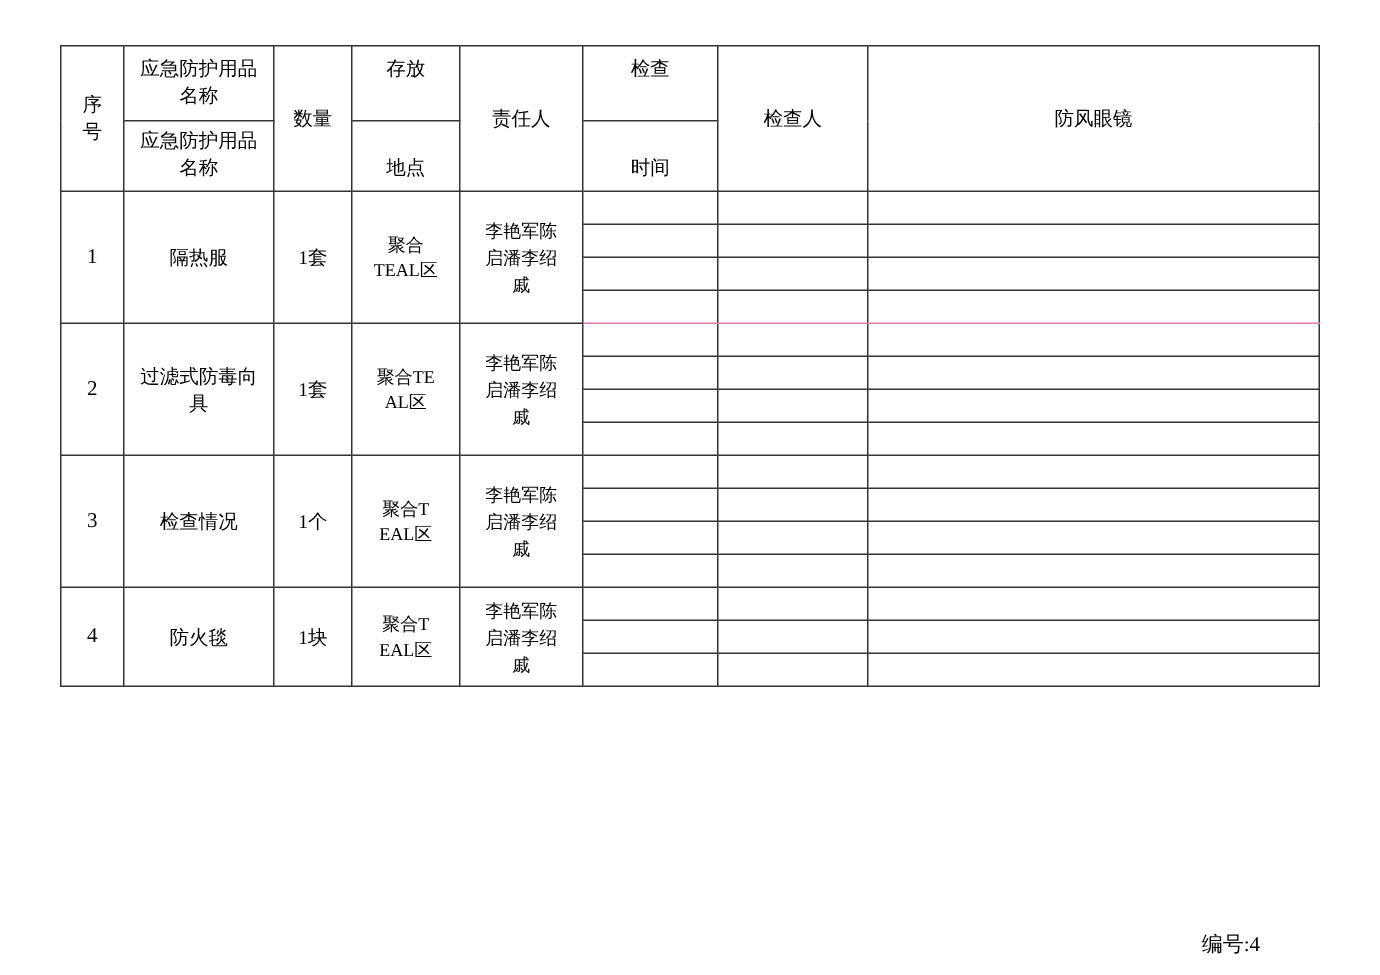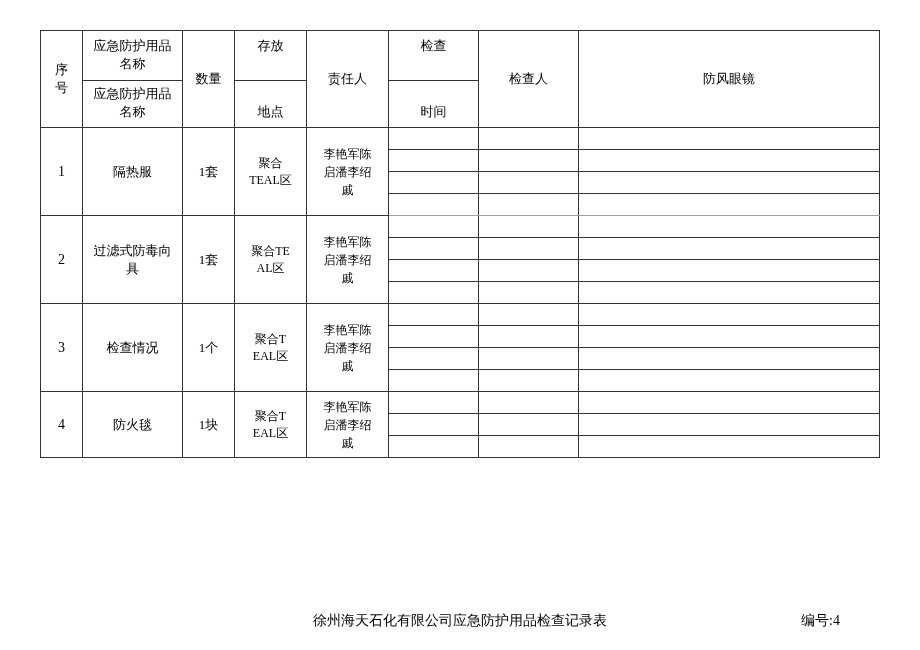--- a/index.html
+++ b/index.html
@@ -202,15 +202,14 @@
         <tr>
           <td style="height: 22px;"></td>
           <td style="height: 22px;"></td>
           <td style="height: 22px;"></td>
         </tr>
       </tbody>
   </table>
 </div>
 
 <div class="footer">
-  <span class="footer-title">徐州海天石化有限公司应急防护用品检查记录表</span>
   <span class="footer-code">编号:4</span>
 </div>
 
 </body></html>

